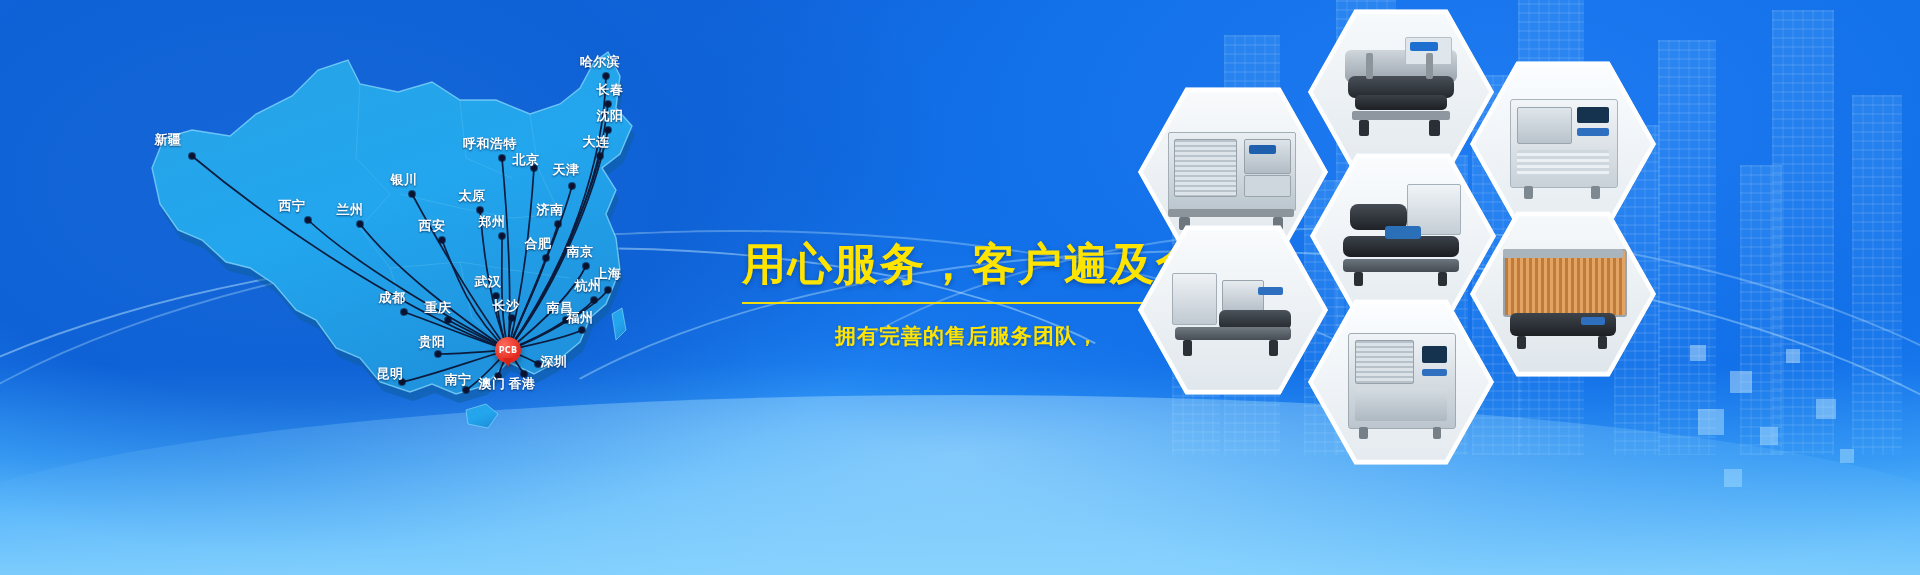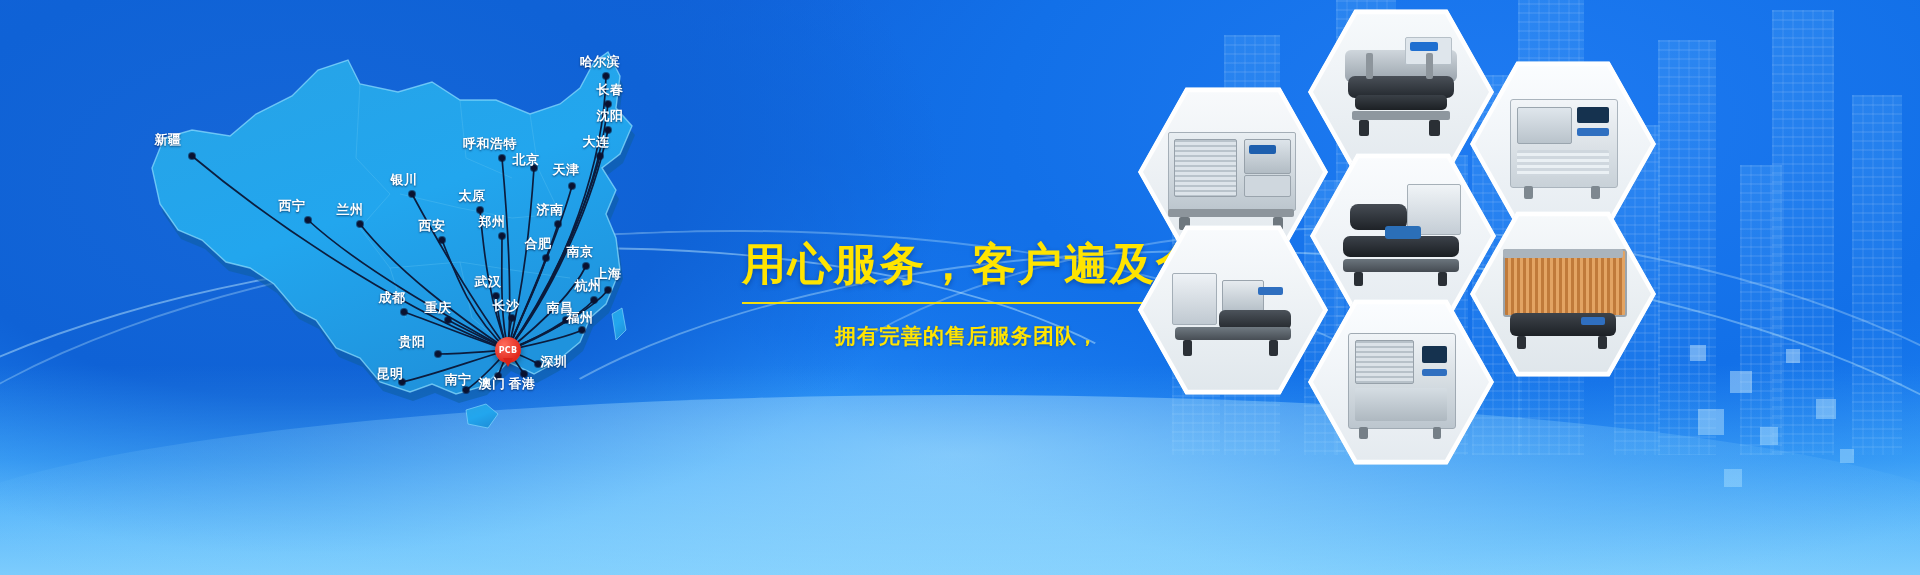--- a/index.html
+++ b/index.html
@@ -237,21 +237,21 @@
         <div class="city" style="left: 332px; top: 280px;">成都</div>
         <div class="dot" style="left: 534px; top: 282px;"></div>
         <div class="city" style="left: 528px; top: 268px;">杭州</div>
         <div class="dot" style="left: 388px; top: 302px;"></div>
         <div class="city" style="left: 378px; top: 290px;">重庆</div>
         <div class="dot" style="left: 506px; top: 302px;"></div>
         <div class="city" style="left: 500px; top: 290px;">南昌</div>
         <div class="dot" style="left: 522px; top: 312px;"></div>
         <div class="city" style="left: 520px; top: 300px;">福州</div>
         <div class="dot" style="left: 378px; top: 336px;"></div>
-        <div class="city" style="left: 352px; top: 324px;">贵阳</div>
+        <div class="city" style="left: 372px; top: 324px;">贵阳</div>
         <div class="dot" style="left: 342px; top: 364px;"></div>
         <div class="city" style="left: 330px; top: 356px;">昆明</div>
         <div class="dot" style="left: 406px; top: 372px;"></div>
         <div class="city" style="left: 398px; top: 362px;">南宁</div>
         <div class="dot" style="left: 438px; top: 358px;"></div>
         <div class="city" style="left: 432px; top: 366px;">澳门</div>
         <div class="dot" style="left: 464px; top: 356px;"></div>
         <div class="city" style="left: 462px; top: 366px;">香港</div>
         <div class="dot" style="left: 478px; top: 346px;"></div>
         <div class="city" style="left: 494px; top: 344px;">深圳</div>

